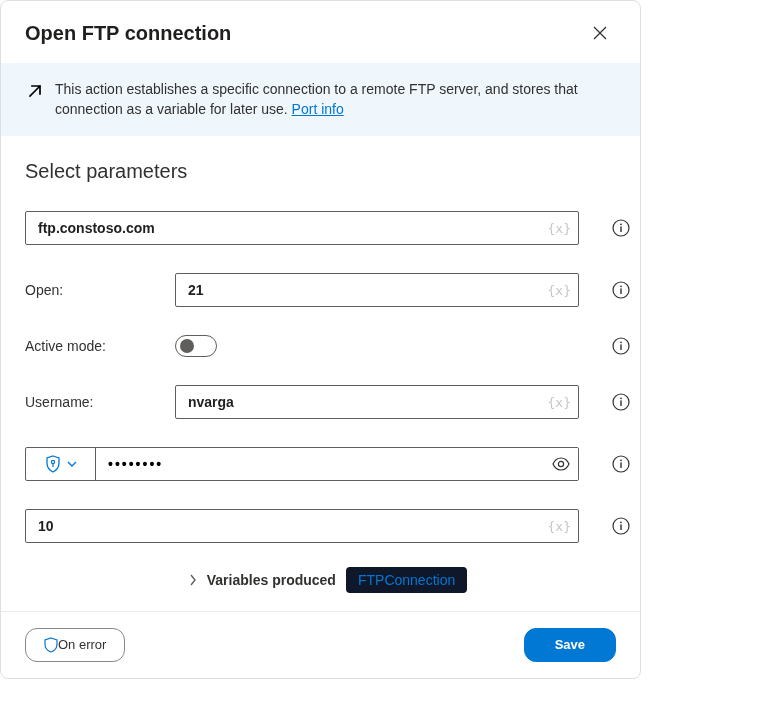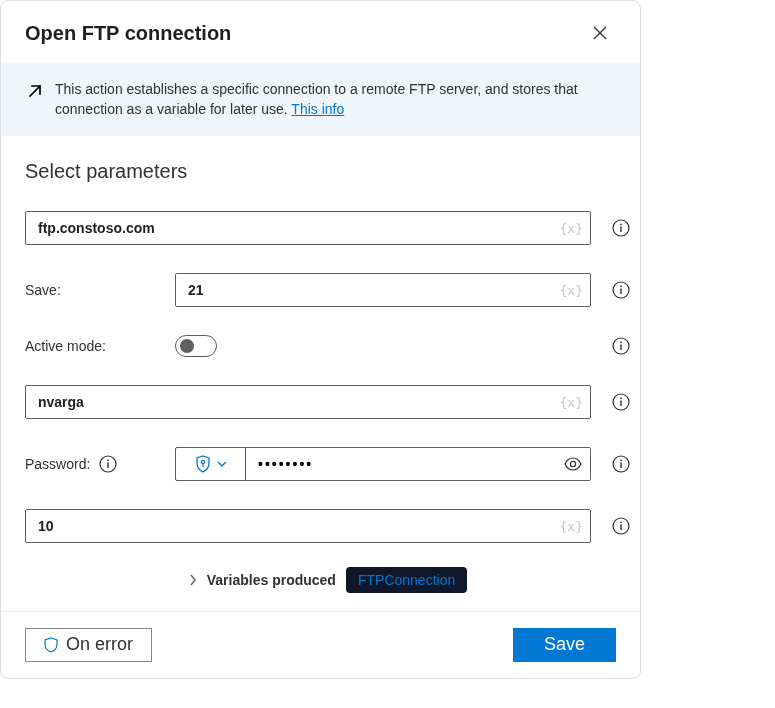--- a/index.html
+++ b/index.html
@@ -71,21 +71,21 @@
     display: flex;
     align-items: center;
     gap: 8px;
     font-size: 14px;
     color: #323130;
   }
   .ctrl-col {
     flex: 1;
     display: flex;
     align-items: center;
-    gap: 20px;
+    gap: 32px;
   }
   .input-wrap {
     position: relative;
     flex: 1;
   }
   .text-input {
     width: 100%;
     height: 34px;
     border: 1px solid #605e5c;
     border-radius: 2px;
@@ -180,35 +180,34 @@
   }
   .footer {
     border-top: 1px solid #edebe9;
     padding: 16px 24px;
     display: flex;
     align-items: center;
   }
   .btn {
     height: 34px;
     padding: 0 18px;
-    border-radius: 0;
-    font-size: 18px;
+    border-radius: 12px;
+    font-size: 13px;
     cursor: pointer;
     display: inline-flex;
     align-items: center;
-    gap: 8px;
     border: 1px solid #8a8886;
     background: #fff;
     color: #323130;
   }
   .btn.primary {
     background: #0078d4;
     border-color: #0078d4;
     color: #fff;
-    font-weight: 400;
+    font-weight: 700;
     padding: 0 30px;
   }
   .footer .spacer { flex: 1; }
   .footer .btn + .btn { margin-left: 12px; }
   svg { display: block; }
 </style>
 </head>
 <body>
 
 <div class="dialog">
@@ -223,21 +222,21 @@
   </div>
 
   <div class="info-banner">
     <div class="banner-icon">
       <svg width="20" height="20" viewBox="0 0 20 20">
           <path d="M5 15 L15 5 M7 5 H15 V13" stroke="currentColor" stroke-width="1.7" fill="none" stroke-linecap="square"></path>
         </svg>
     </div>
     <div>
       <span>This action establishes a specific connection to a remote FTP server, and stores that connection as a variable for later use.</span>
-      <a href="#">This info</a>
+      <a href="#">Port info</a>
     </div>
   </div>
 
   <div class="body">
     <h2>Select parameters</h2>
 
     <div class="row">
       <div class="ctrl-col">
         <div class="input-wrap">
           <input class="text-input" value="ftp.constoso.com" style="">
@@ -247,21 +246,21 @@
           <svg width="18" height="18" viewBox="0 0 18 18">
               <circle cx="9" cy="9" r="8" stroke="#323130" stroke-width="1.2" fill="none"></circle>
               <circle cx="9" cy="5.3" r="0.9" fill="#323130"></circle>
               <rect x="8.3" y="7.4" width="1.4" height="5.6" fill="#323130"></rect>
             </svg>
         </span>
       </div>
     </div>
 
     <div class="row">
-      <div class="label-col">Save:</div>
+      <div class="label-col">Open:</div>
       <div class="ctrl-col">
         <div class="input-wrap">
           <input class="text-input" value="21" style="">
           <span class="var-chip">{x}</span>
         </div>
         <span class="info-icon">
           <svg width="18" height="18" viewBox="0 0 18 18">
               <circle cx="9" cy="9" r="8" stroke="#323130" stroke-width="1.2" fill="none"></circle>
               <circle cx="9" cy="5.3" r="0.9" fill="#323130"></circle>
               <rect x="8.3" y="7.4" width="1.4" height="5.6" fill="#323130"></rect>
@@ -282,46 +281,37 @@
           <svg width="18" height="18" viewBox="0 0 18 18">
               <circle cx="9" cy="9" r="8" stroke="#323130" stroke-width="1.2" fill="none"></circle>
               <circle cx="9" cy="5.3" r="0.9" fill="#323130"></circle>
               <rect x="8.3" y="7.4" width="1.4" height="5.6" fill="#323130"></rect>
             </svg>
         </span>
       </div>
     </div>
 
     <div class="row">
+      <div class="label-col">Username:</div>
       <div class="ctrl-col">
         <div class="input-wrap">
           <input class="text-input" value="nvarga" style="">
           <span class="var-chip">{x}</span>
         </div>
         <span class="info-icon">
           <svg width="18" height="18" viewBox="0 0 18 18">
               <circle cx="9" cy="9" r="8" stroke="#323130" stroke-width="1.2" fill="none"></circle>
               <circle cx="9" cy="5.3" r="0.9" fill="#323130"></circle>
               <rect x="8.3" y="7.4" width="1.4" height="5.6" fill="#323130"></rect>
             </svg>
         </span>
       </div>
     </div>
 
     <div class="row">
-      <div class="label-col">
-        <span>Password:</span>
-        <span class="info-icon">
-          <svg width="18" height="18" viewBox="0 0 18 18">
-              <circle cx="9" cy="9" r="8" stroke="#323130" stroke-width="1.2" fill="none"></circle>
-              <circle cx="9" cy="5.3" r="0.9" fill="#323130"></circle>
-              <rect x="8.3" y="7.4" width="1.4" height="5.6" fill="#323130"></rect>
-            </svg>
-        </span>
-      </div>
       <div class="ctrl-col">
         <div class="pw-split">
           <div class="pw-mode">
             <svg width="16" height="18" viewBox="0 0 16 18">
                 <path d="M8 1 L14 3 V8 C14 12 11 15.5 8 17 C5 15.5 2 12 2 8 V3 Z" stroke="#0078d4" stroke-width="1.3" fill="none"></path>
                 <circle cx="8" cy="7" r="1.6" stroke="#0078d4" stroke-width="1.2" fill="none"></circle>
                 <path d="M8 8.6 V12" stroke="#0078d4" stroke-width="1.2"></path>
               </svg>
             <svg width="10" height="6" viewBox="0 0 10 6">
                 <path d="M1 1 L5 5 L9 1" stroke="#0078d4" stroke-width="1.4" fill="none"></path>

